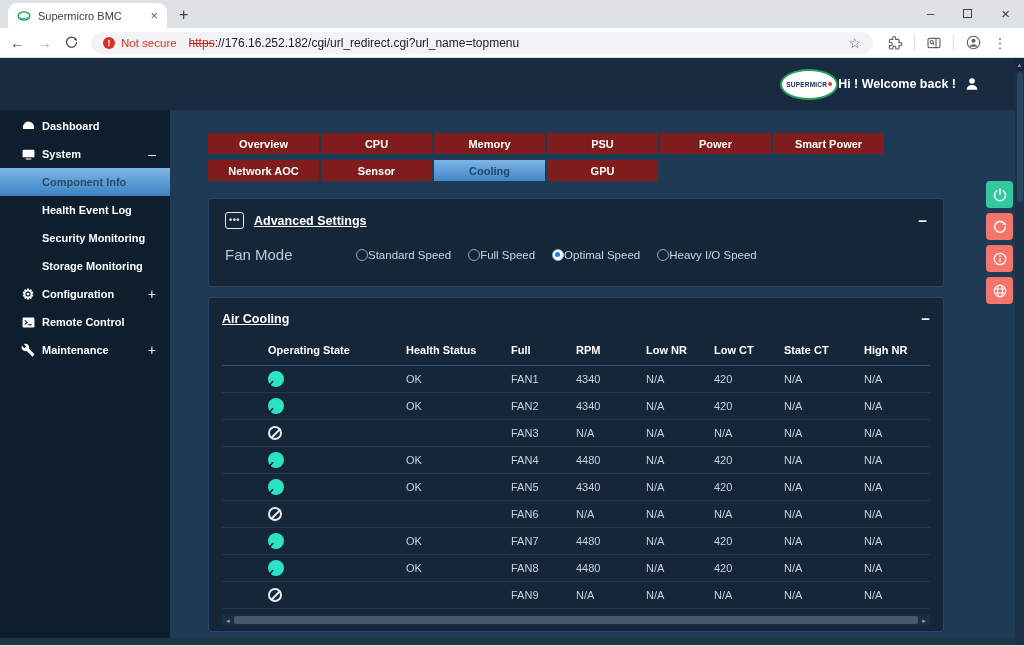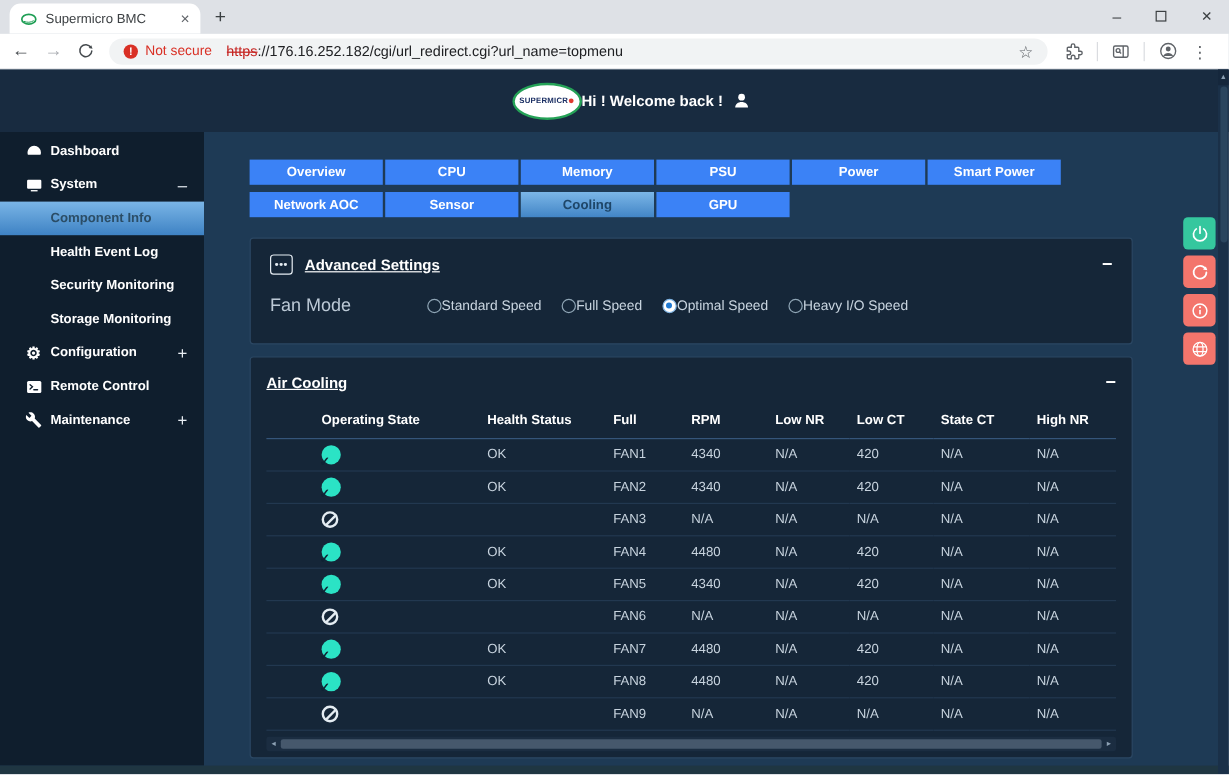--- a/index.html
+++ b/index.html
@@ -24,37 +24,37 @@
   .not-secure { color:#D93025; font-size:11.5px; margin-right:6px; white-space:nowrap; }
   .url { font-size:12px; color:#202124; white-space:nowrap; overflow:hidden; }
   .url .https { color:#C5221F; text-decoration:line-through; }
   .star { margin-left:auto; color:#5F6368; font-size:14px; }
   .tb-right { display:flex; align-items:center; gap:11px; margin-left:2px; }
   .tb-divider { width:1px; height:16px; background:#DADCE0; }
   .kebab { font-size:14px; color:#5F6368; }
 
   
   .page { height:587px; background:#1E3A55; position:relative; display:flex; flex-direction:column; }
-  .masthead { height:52px; background:#182B40; display:flex; align-items:center; justify-content:center; padding:0 27px 0 56px; flex:none; }
+  .masthead { height:52px; background:#182B40; display:flex; align-items:center; justify-content:flex-end; padding:0 44px 0 56px; flex:none; }
   .logo { width:58px; height:31px; background:#fff; border-radius:50%; border:2.5px solid #25A257; display:flex; align-items:center; justify-content:center; gap:1px; }
   .logo-text { font-size:6.5px; font-weight:bold; color:#1A2E63; letter-spacing:.2px; }
   .logo-dot { width:4px; height:4px; background:#E03A2F; border-radius:50%; }
   .welcome { color:#fff; font-size:12.5px; display:flex; align-items:center; gap:8px; font-weight:bold; }
 
   .body-row { flex:1; display:flex; }
   .sidebar { width:170px; background:#0F1E2D; padding-top:2px; flex:none; }
   .side-item { height:28px; display:flex; align-items:center; padding:0 14px 0 20px; color:#fff; font-size:11px; font-weight:bold; gap:6px; cursor:default; }
   .side-item .s-icon { width:16px; display:flex; align-items:center; justify-content:center; color:#fff; font-size:14px; line-height:1; }
   .side-item .expand { margin-left:auto; font-weight:normal; font-size:14px; color:#E8EEF4; }
   .side-sub { height:28px; display:flex; align-items:center; padding-left:42px; color:#fff; font-size:11px; font-weight:bold; }
   .side-sub.selected { background:linear-gradient(180deg,#7AB5E6,#3E82C4); color:#2B4D66; }
 
   .main { flex:1; padding:23px 0 0 38px; position:relative; }
   .tabs-row { display:flex; gap:2px; margin-bottom:6px; }
-  .tabbtn { width:111px; height:21px; background:#3b82f6; color:#fff; font-size:11px; font-weight:bold; display:flex; align-items:center; justify-content:center; }
+  .tabbtn { width:111px; height:21px; background:#7f1d1d; color:#fff; font-size:11px; font-weight:bold; display:flex; align-items:center; justify-content:center; }
   .tabbtn.selected { background:linear-gradient(180deg,#7BB6E7,#4285C6); color:#1E4668; }
 
   .panel { width:736px; background:#152638; border:1px solid #2B4763; border-radius:3px; }
   .panel-head { display:flex; align-items:center; gap:10px; }
   .dots-box { width:19px; height:17px; border:1px solid #E6EDF3; border-radius:3px; color:#E6EDF3; font-size:9px; font-weight:bold; display:flex; align-items:center; justify-content:center; letter-spacing:.5px; line-height:1; }
   .panel-title { color:#fff; font-size:12.5px; font-weight:bold;text-decoration:underline; }
   .collapse { margin-left:auto; color:#fff; font-size:15px; font-weight:bold; line-height:1; }
   .panel.advanced { margin-top:17px; height:89px; padding:13px 16px; }
   .fanmode-row { display:flex; align-items:center; margin-top:17px; }
   .fanmode-label { color:#BCC9D6; font-size:15px; width:131px; }

